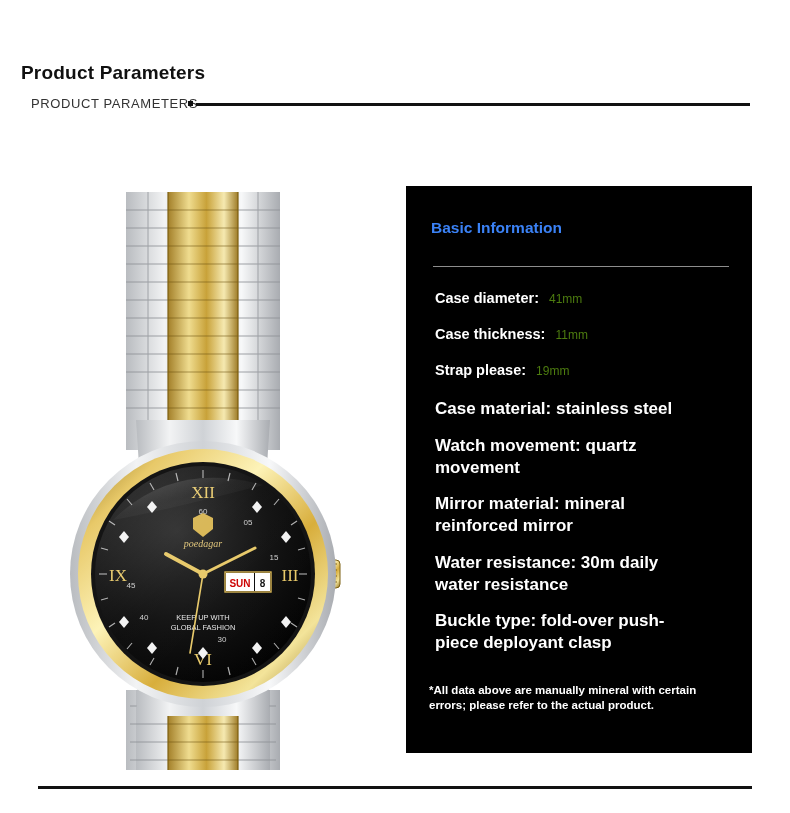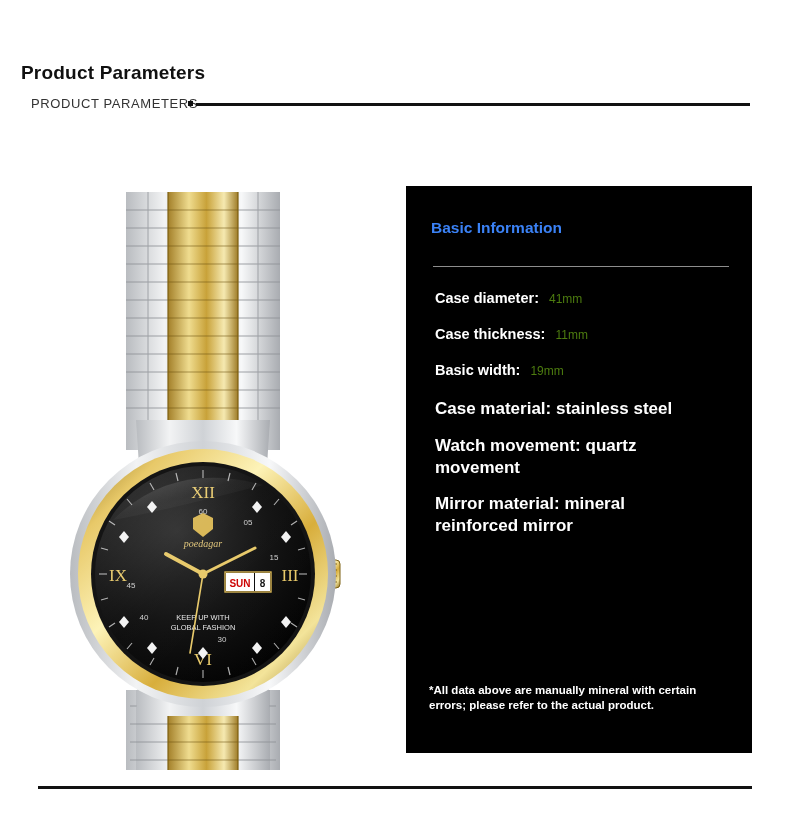--- a/index.html
+++ b/index.html
@@ -374,25 +374,27 @@
   <div class="spec-list">
     <div class="spec-row big">
       <span class="spec-label">Case diameter:</span>
       <span class="spec-value">41mm</span>
     </div>
     <div class="spec-row big">
       <span class="spec-label">Case thickness:</span>
       <span class="spec-value">11mm</span>
     </div>
     <div class="spec-row big">
-      <span class="spec-label">Basic width:</span>
+      <span class="spec-label">Strap please:</span>
       <span class="spec-value">19mm</span>
     </div>
 
     <div class="spec-line">Case material: stainless steel</div>
     <div class="spec-line">Watch movement: quartz movement</div>
     <div class="spec-line">Mirror material: mineral reinforced mirror</div>
+    <div class="spec-line">Water resistance: 30m daily water resistance</div>
+    <div class="spec-line">Buckle type: fold-over push-piece deployant clasp</div>
   </div>
 
   <div class="spec-note">*All data above are manually mineral with certain errors; please refer to the actual product.</div>
 </div>
 
 <div class="footer-rule"></div>
 
 </body></html>

